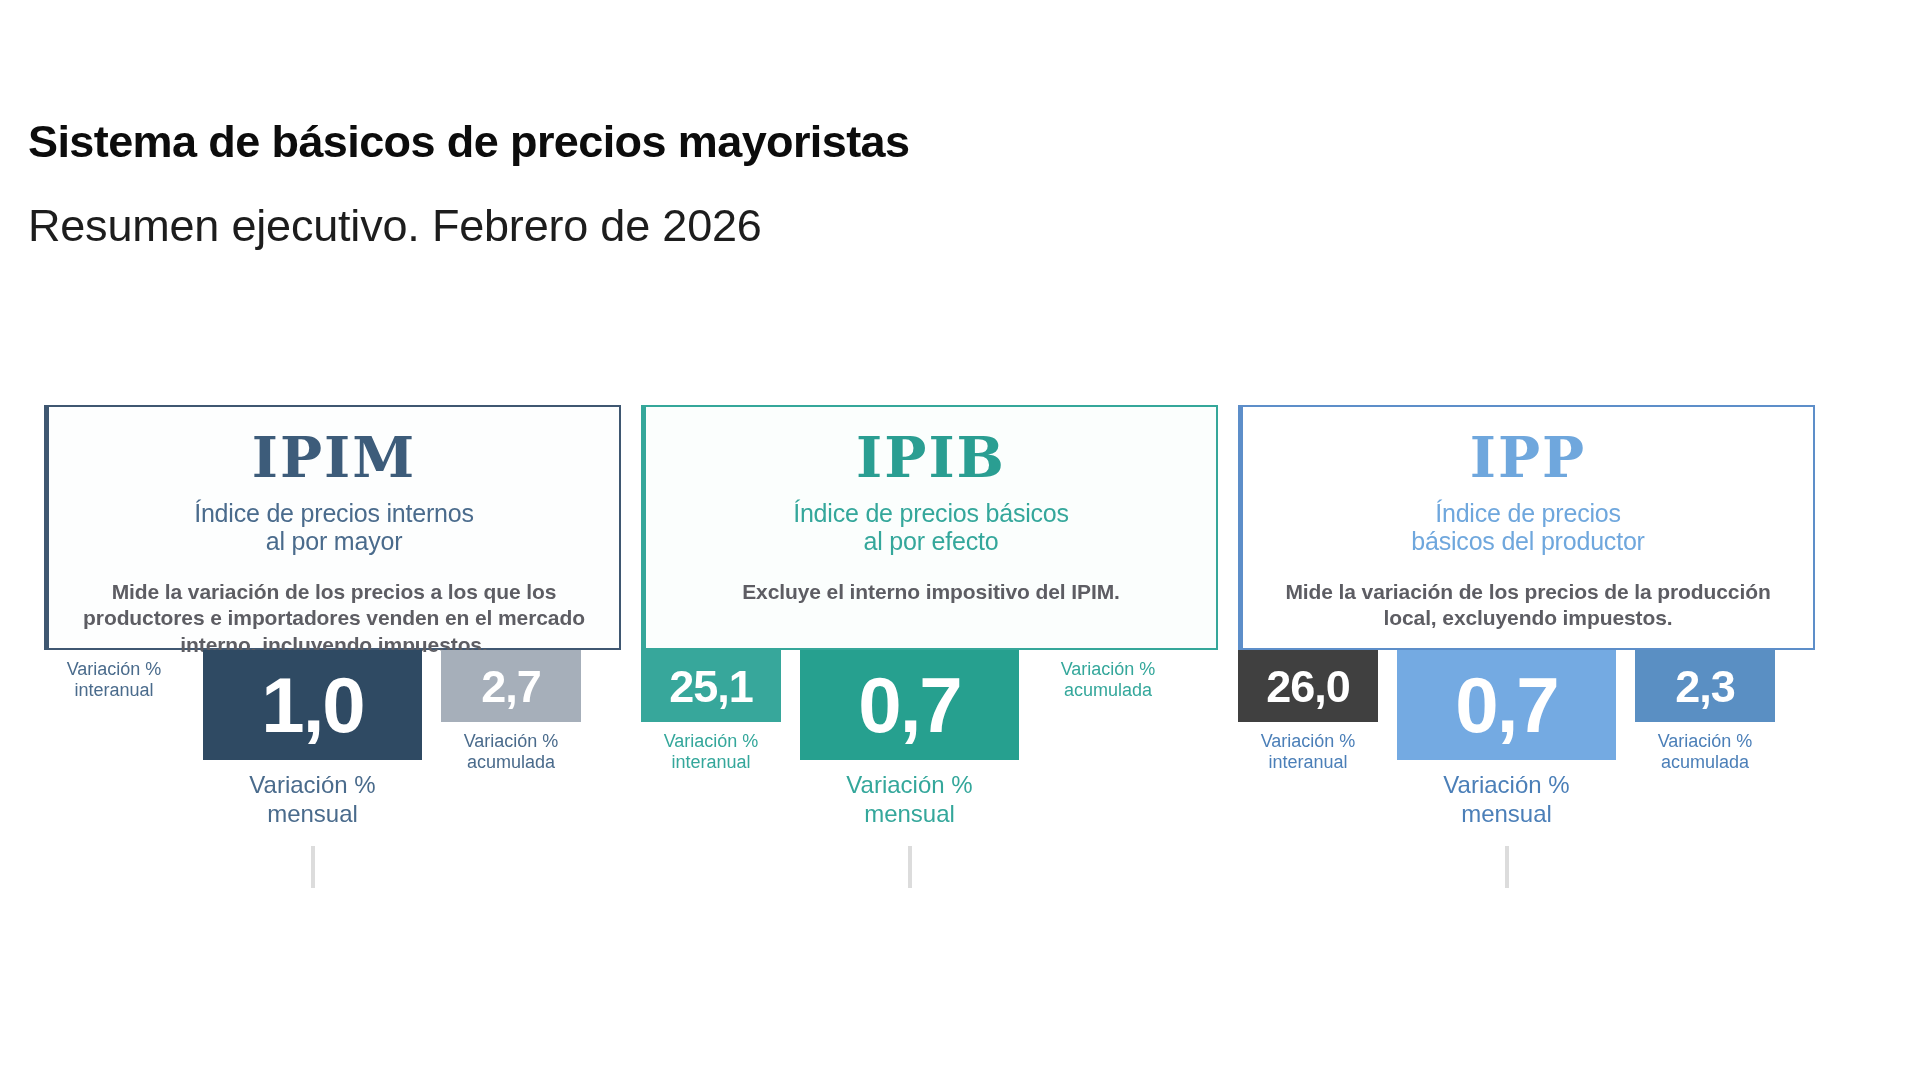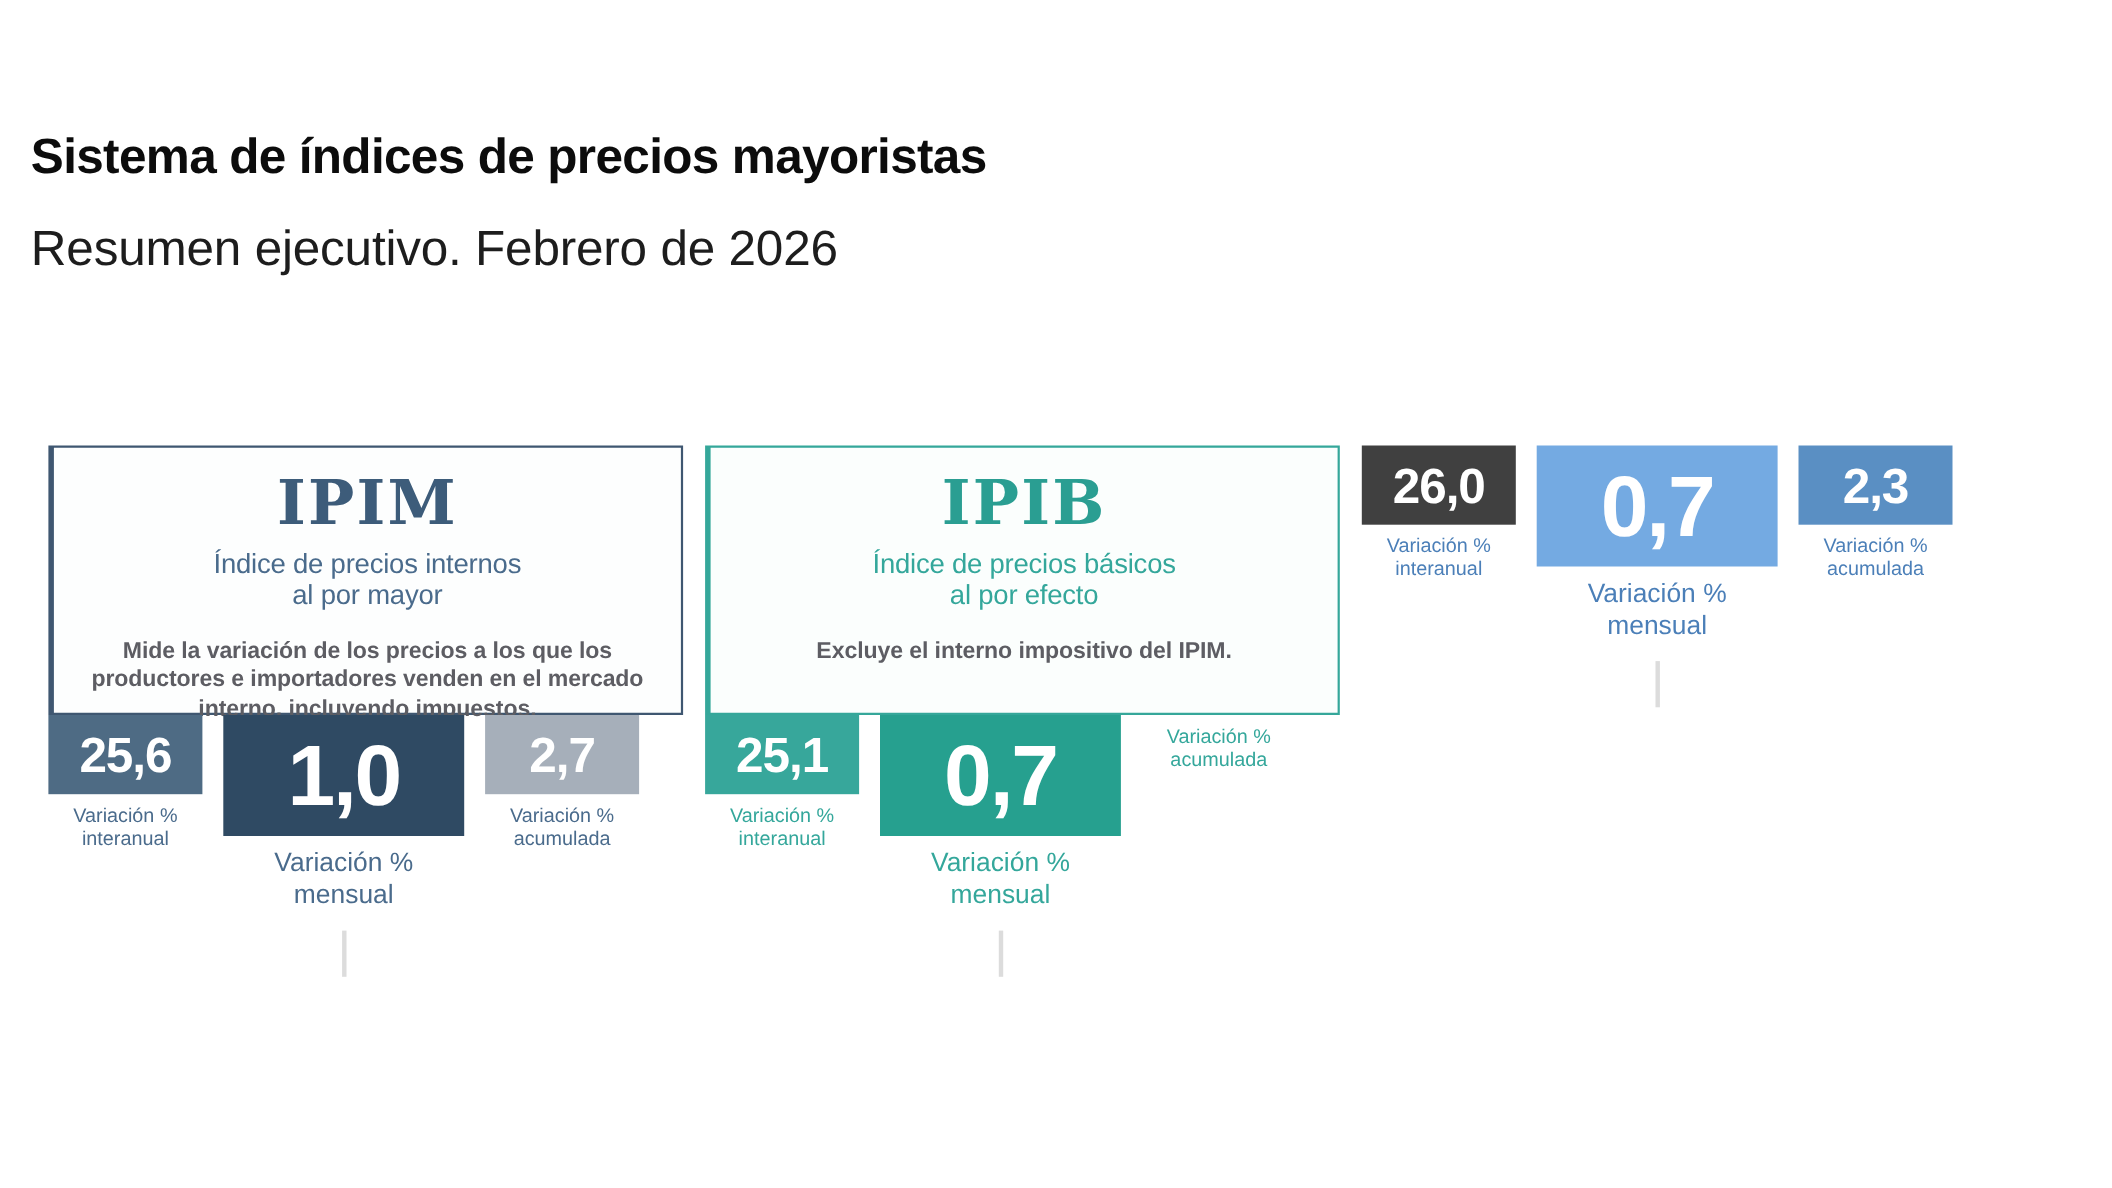--- a/index.html
+++ b/index.html
@@ -149,36 +149,35 @@
     height: 42px;
     background: #dcdcdc;
   }
 </style>
 </head>
 <body>
 
 <div id="page">
 
   <div id="header">
-    <div id="page-title">Sistema de índices de precios mayoristas</div>
+    <div id="page-title">Sistema de básicos de precios mayoristas</div>
     <div id="page-subtitle">Resumen ejecutivo. Febrero de 2026</div>
   </div>
 
   <div id="cards">
 
     <div class="card-col slate">
       <div class="card-box">
         <div class="card-acronym">IPIM</div>
         <div class="card-name" style="white-space:pre-line">Índice de precios internos
 al por mayor</div>
         <div class="card-desc">Mide la variación de los precios a los que los productores e importadores venden en el mercado interno, incluyendo impuestos.</div>
       </div>
       <div class="stats">
         <div class="stat stat-side stat-interanual">
-          <div class="stat-box">25,6</div>
           <div class="stat-label">Variación %
 interanual</div>
         </div>
         <div class="stat stat-center stat-mensual">
           <div class="stat-box">1,0</div>
           <div class="stat-label">Variación %
 mensual</div>
           <div class="connector"></div>
         </div>
         <div class="stat stat-side stat-acumulada">
@@ -209,20 +208,26 @@
           <div class="connector"></div>
         </div>
         <div class="stat stat-side stat-acumulada">
           <div class="stat-label">Variación %
 acumulada</div>
         </div>
       </div>
     </div>
 
     <div class="card-col blue">
+      <div class="card-box">
+        <div class="card-acronym">IPP</div>
+        <div class="card-name" style="white-space:pre-line">Índice de precios
+básicos del productor</div>
+        <div class="card-desc">Mide la variación de los precios de la producción local, excluyendo impuestos.</div>
+      </div>
       <div class="stats">
         <div class="stat stat-side stat-interanual">
           <div class="stat-box">26,0</div>
           <div class="stat-label">Variación %
 interanual</div>
         </div>
         <div class="stat stat-center stat-mensual">
           <div class="stat-box">0,7</div>
           <div class="stat-label">Variación %
 mensual</div>

